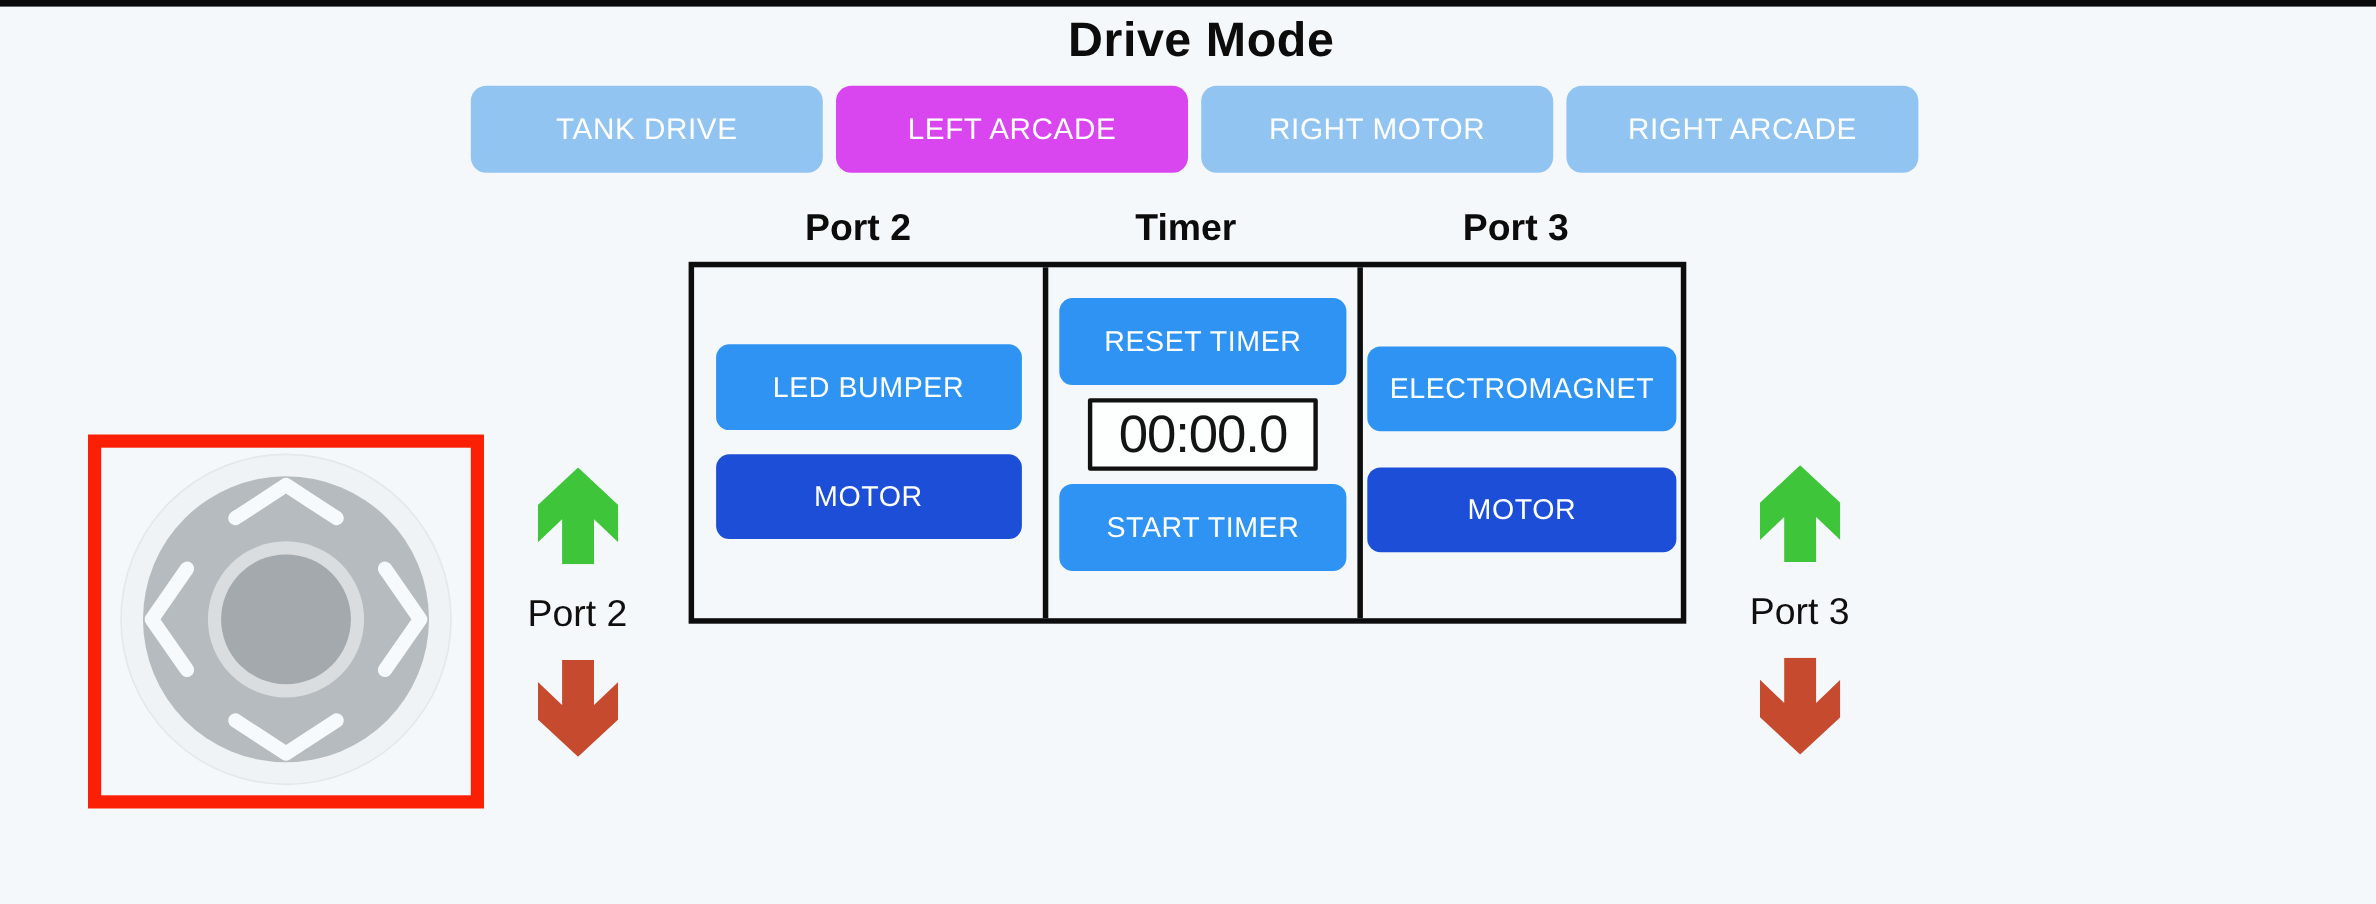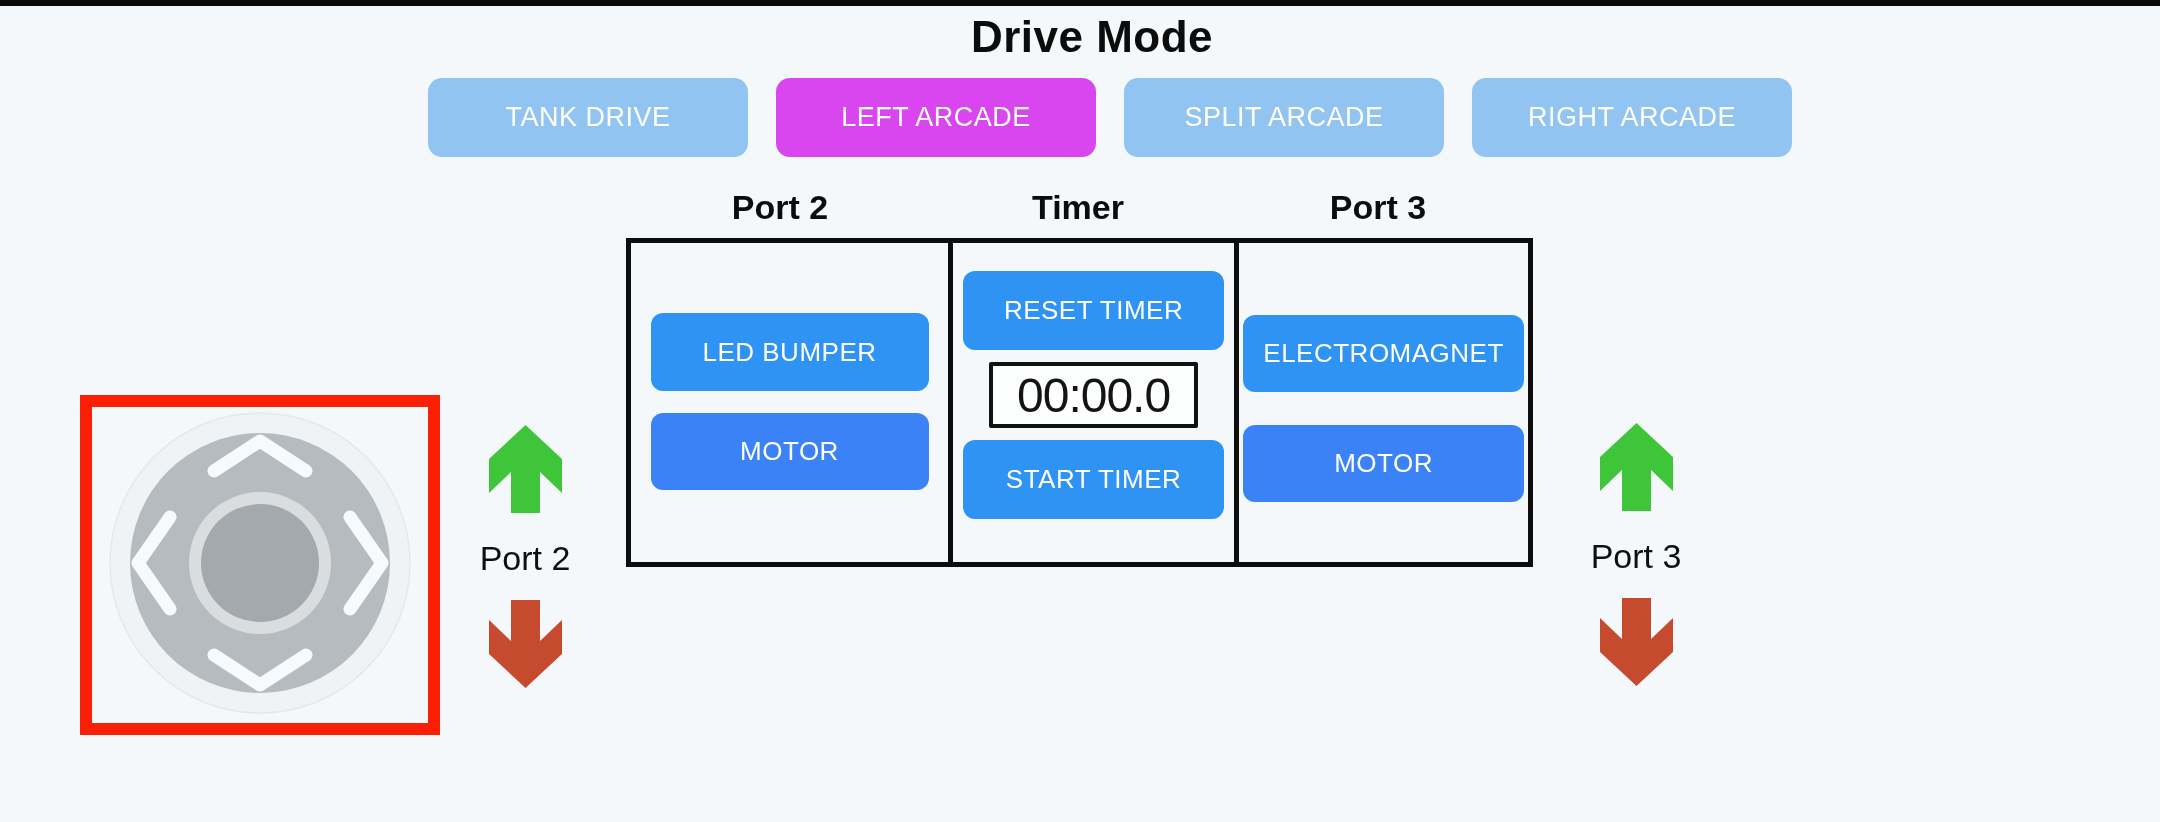--- a/index.html
+++ b/index.html
@@ -10,21 +10,21 @@
     -webkit-font-smoothing:antialiased;
   }
   .topbar { position:absolute; top:0; left:0; width:2160px; height:6px; background:#0a0a0a; }
 
   .title {
     position:absolute; top:12px; left:12px; width:2160px; text-align:center;
     font-size:44px; font-weight:bold; color:#0c0c0c; letter-spacing:0.5px;
   }
 
   
-  .drive-row { position:absolute; left:428px; top:78px; display:flex; gap:28px; }
+  .drive-row { position:absolute; left:428px; top:78px; display:flex; gap:12px; }
   .drive-btn {
     width:320px; height:79px; border:none; border-radius:14px;
     background:#92c4f2; color:#ffffff; font-size:27px; letter-spacing:0.5px;
     font-family:"Liberation Sans", sans-serif;
     display:flex; align-items:center; justify-content:center; cursor:pointer;
   }
   .drive-btn.active { background:#d946ef; }
 
   
   .col-header {
@@ -44,21 +44,21 @@
   .panel-col.c1 { width:332px; border-right:5px solid #0d0d0d; padding-top:70px; }
   .panel-col.c2 { width:295px; border-right:5px solid #0d0d0d; padding-top:28px; }
   .panel-col.c3 { width:298px; padding-top:72px;gap:12px; }
 
   .cell-btn {
     border:none; border-radius:12px; color:#ffffff; font-size:26px; letter-spacing:0.5px;
     font-family:"Liberation Sans", sans-serif;
     display:flex; align-items:center; justify-content:center; cursor:pointer; flex:none;
   }
   .cell-btn.primary { background:#2e93f2; }
-  .cell-btn.light   { background:#3b82f6; }
+  .cell-btn.light   { background:#1d4ed8; }
   .c1 .cell-btn { width:278px; height:78px; }
   .c1 .cell-btn + .cell-btn { margin-top:22px; height:77px; }
   .c3 .cell-btn { width:281px; height:77px; }
   .c3 .cell-btn + .cell-btn { margin-top:21px; }
   .c2 .cell-btn { width:261px; height:79px; }
 
   .timer-display {
     width:209px; height:66px; margin:12px 0; box-sizing:border-box;
     background:#fdfefe; border:4px solid #111111; border-radius:2px;
     display:flex; align-items:center; justify-content:center;
@@ -86,21 +86,21 @@
 
 <div id="app">
 
   <div class="topbar"></div>
 
   <div class="title">Drive Mode</div>
 
   <div class="drive-row">
     <button class="drive-btn">TANK DRIVE</button>
     <button class="drive-btn active">LEFT ARCADE</button>
-    <button class="drive-btn">SPLIT ARCADE</button>
+    <button class="drive-btn">RIGHT MOTOR</button>
     <button class="drive-btn">RIGHT ARCADE</button>
   </div>
 
   <span class="col-header h1">Port 2</span>
   <span class="col-header h2">Timer</span>
   <span class="col-header h3">Port 3</span>
 
   <div class="panel">
     <div class="panel-col c1">
       <button class="cell-btn primary">LED BUMPER</button>

